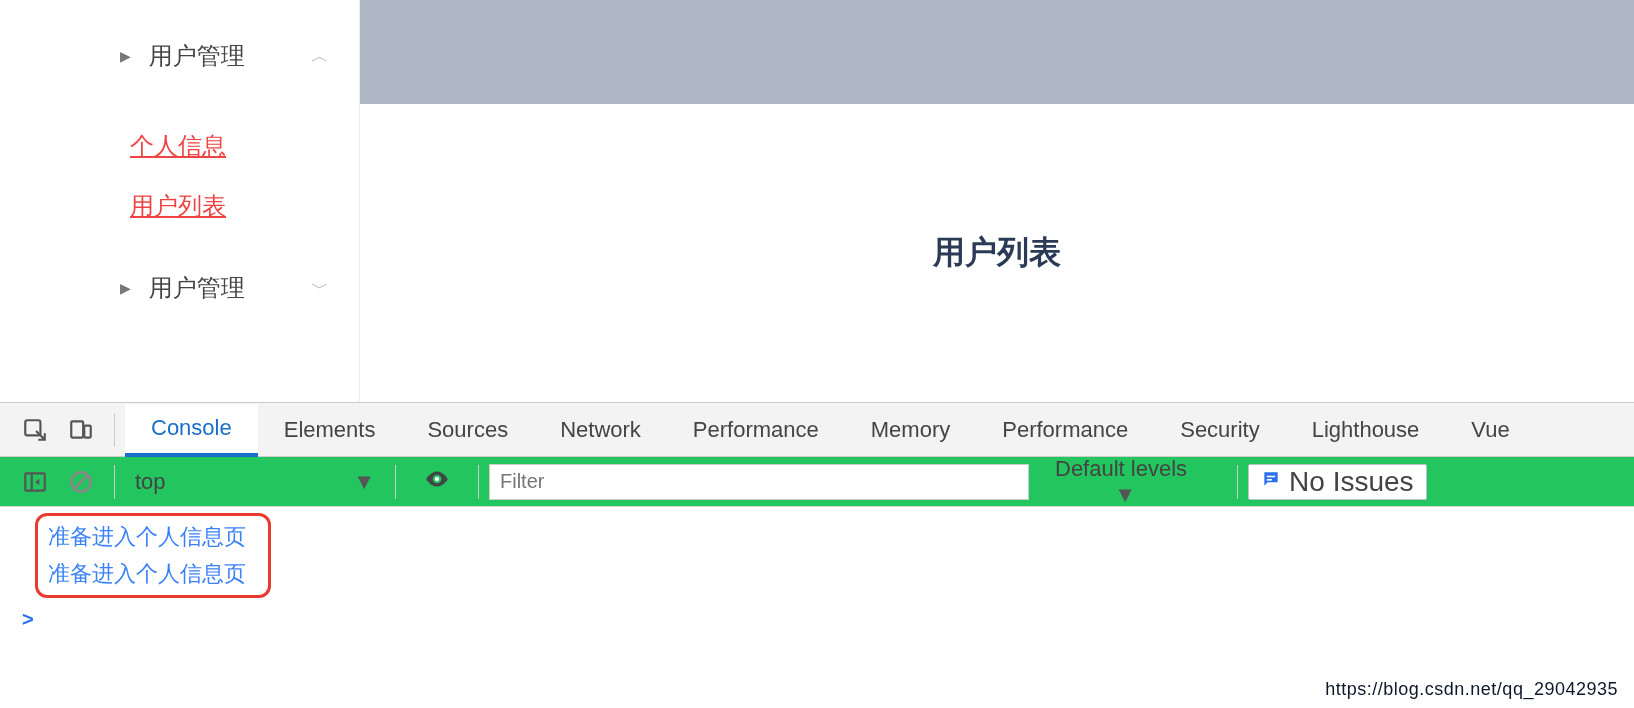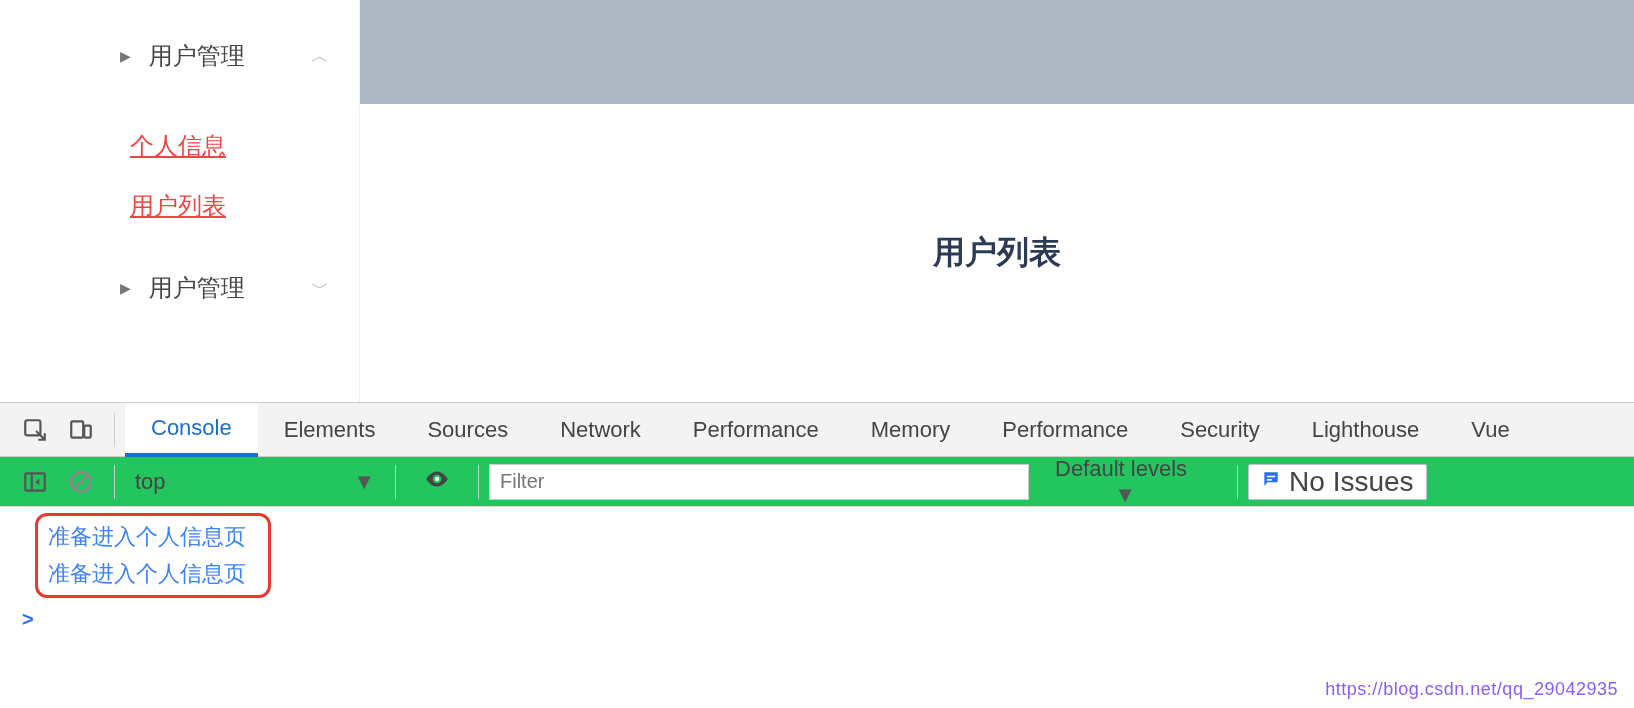--- a/index.html
+++ b/index.html
@@ -194,21 +194,21 @@
     color: #2a6fef;
     font-weight: 700;
     font-size: 20px;
     padding: 10px 0 0 22px;
   }
   .watermark {
     position: absolute;
     right: 16px;
     bottom: 8px;
     font-size: 18px;
-    color: #8b5cf6;
+    color: #0f172a;
     letter-spacing: .5px;
     pointer-events: none;
   }
 
   
   svg.ic { width: 26px; height: 26px; }
 </style>
 </head>
 <body>
 

